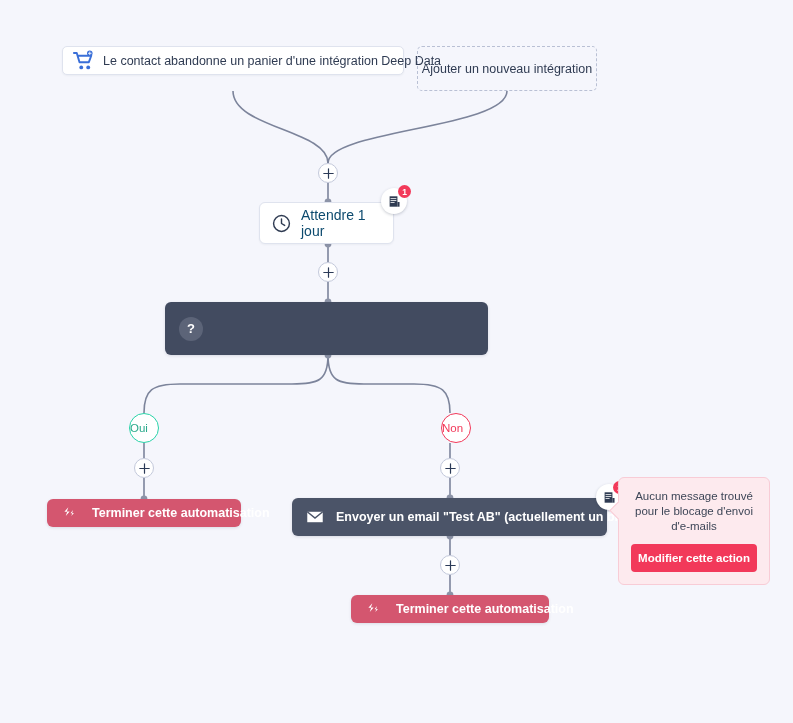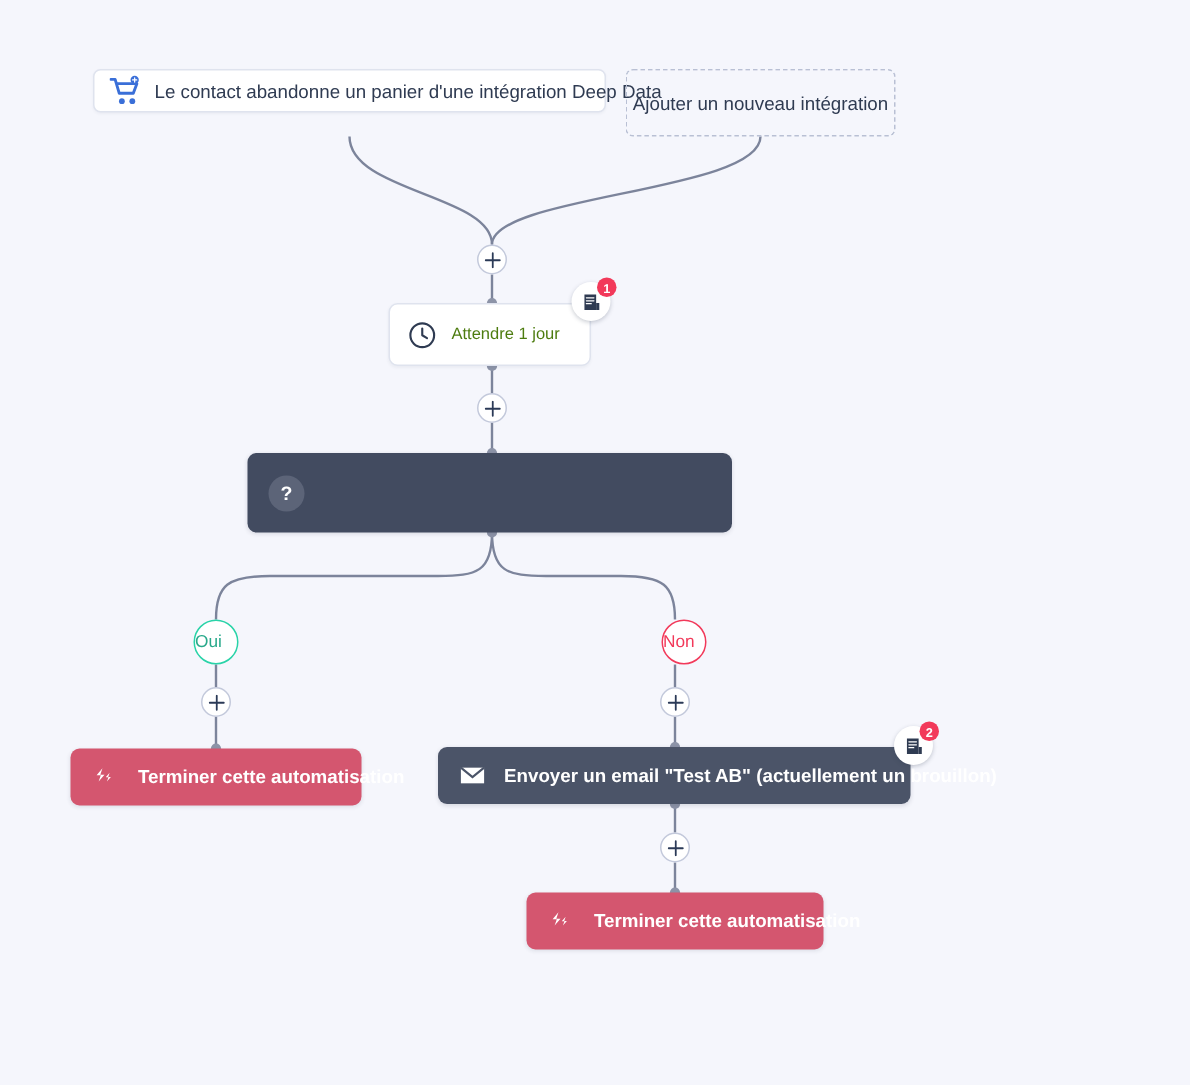--- a/index.html
+++ b/index.html
@@ -112,22 +112,22 @@
     left: 259px;
     top: 202px;
     width: 135px;
     height: 42px;
     background: #ffffff;
     border: 1px solid #dfe3ee;
     padding: 0 12px;
     box-shadow: 0 1px 2px rgba(40,51,74,0.05);
   }
   .node-wait .node-label {
-    font-size: 11px;
-    color: #4d7c0f;
+    font-size: 14px;
+    color: #0c4a6e;
     margin-left: 10px;
   }
   .clock-icon { width: 19px; height: 19px; flex: 0 0 19px; display:block; }
 
   .node-condition {
     left: 165px;
     top: 302px;
     width: 323px;
     height: 53px;
     background: #424b60;
@@ -174,21 +174,21 @@
     font-size: 12.5px;
     font-weight: 700;
     color: #ffffff;
     margin-left: 12px;
     white-space: nowrap;
   }
   .mail-icon { width: 18px; height: 18px; flex: 0 0 18px; display:block; }
 
   .node-end {
     background: #d4566f;
-    height: 38px;
+    height: 28px;
     padding: 0 14px;
     box-shadow: 0 1px 3px rgba(40,51,74,0.12);
   }
   .node-end .node-label {
     font-size: 12.5px;
     font-weight: 700;
     color: #ffffff;
     margin-left: 14px;
     white-space: nowrap;
   }
@@ -428,20 +428,25 @@
 
   <div class="note-badge badge-email">
     <svg class="note-icon" viewBox="0 0 16 16">
       <path d="M2 1.6h9.6v12.8H2z" fill="#2f3b52"></path>
       <path d="M11.6 8.6h2.6v5.8h-2.6z" fill="#2f3b52"></path>
       <path d="M3.6 4.4h6.2M3.6 6.8h6.2M3.6 9.2h4" stroke="#ffffff" stroke-width="1" stroke-linecap="round"></path>
     </svg>
     <span class="note-count">2</span>
   </div>
 
+  <div class="warning">
+    <div class="warning-arrow"></div>
+    <div class="warning-text">Aucun message trouvé pour le blocage d'envoi d'e-mails</div>
+    <button class="warning-button">Modifier cette action</button>
+  </div>
 
   <div class="plus" style="left:440px; top:555px;">
     <svg width="11" height="11" viewBox="0 0 11 11">
       <path d="M5.5 0.8v9.4M0.8 5.5h9.4" stroke="#2b3a57" stroke-width="1.2" stroke-linecap="round"></path>
     </svg>
   </div>
 
   <div class="node node-end end-bottom">
     <svg class="flow-icon" viewBox="0 0 20 20">
       <path d="M8.6 2.6L4.0 8.0h3.3L5.6 13.0l4.6-5.4H6.9z" fill="#ffffff"></path>

